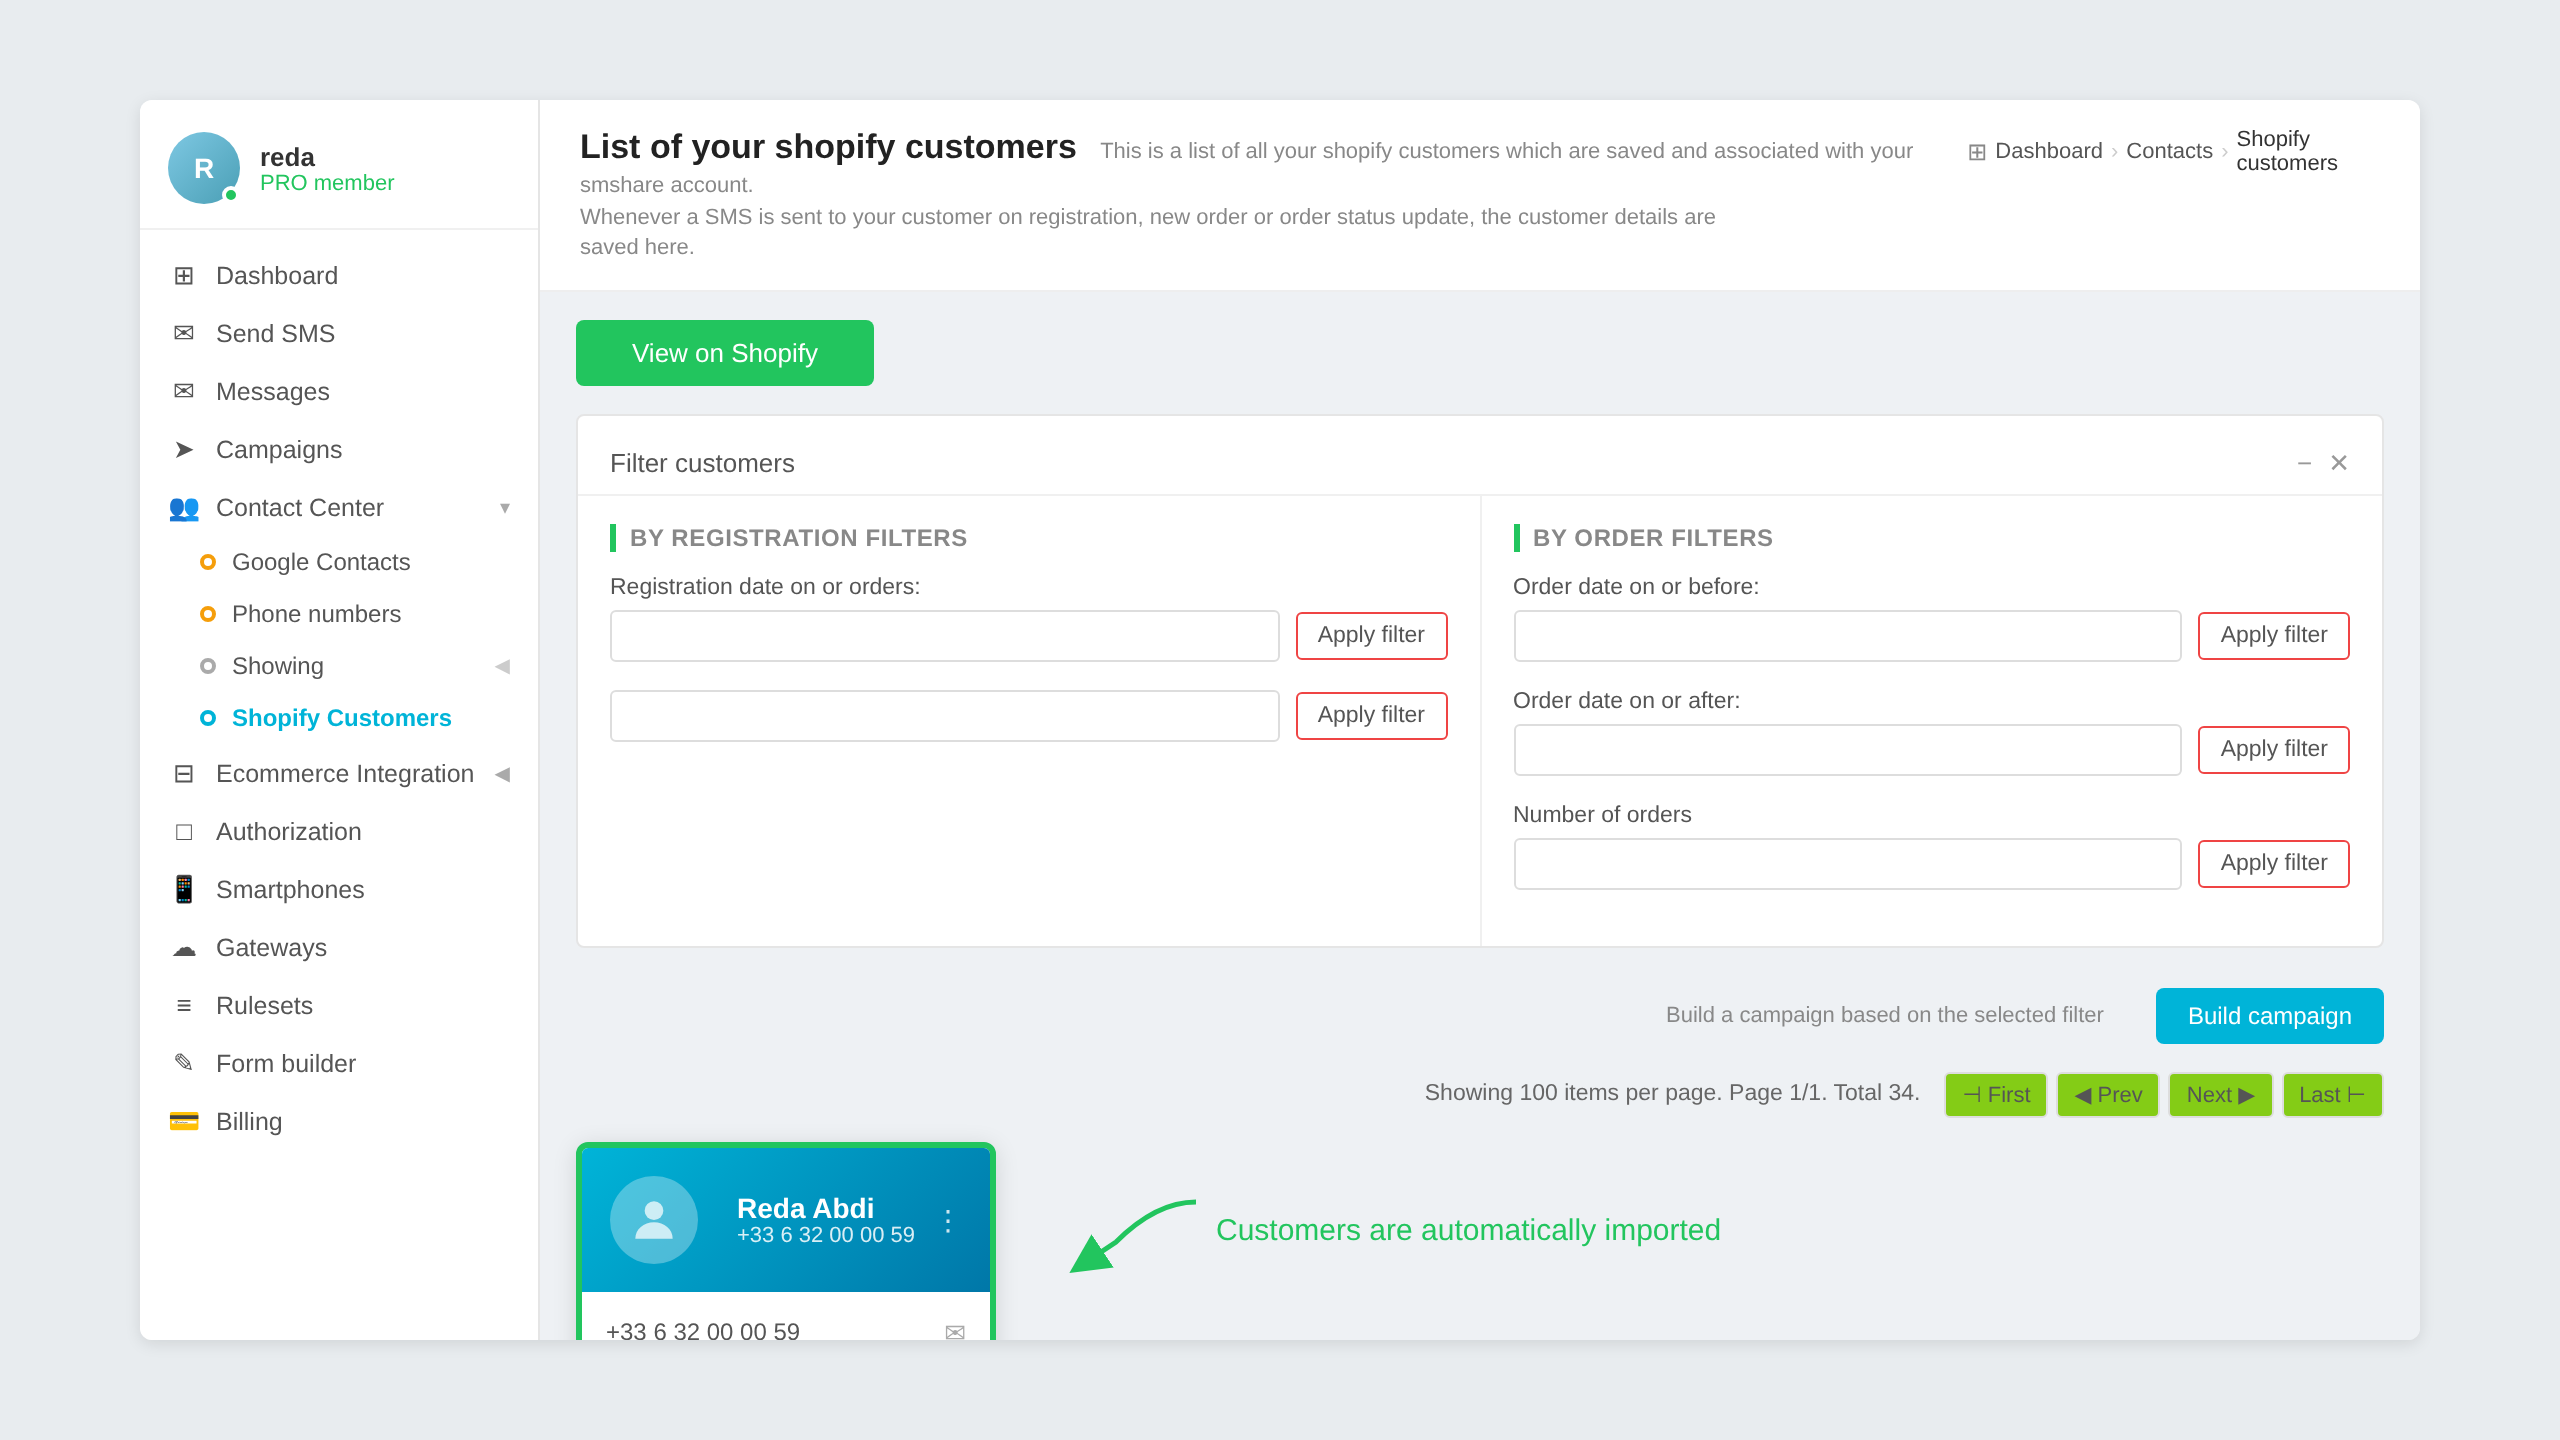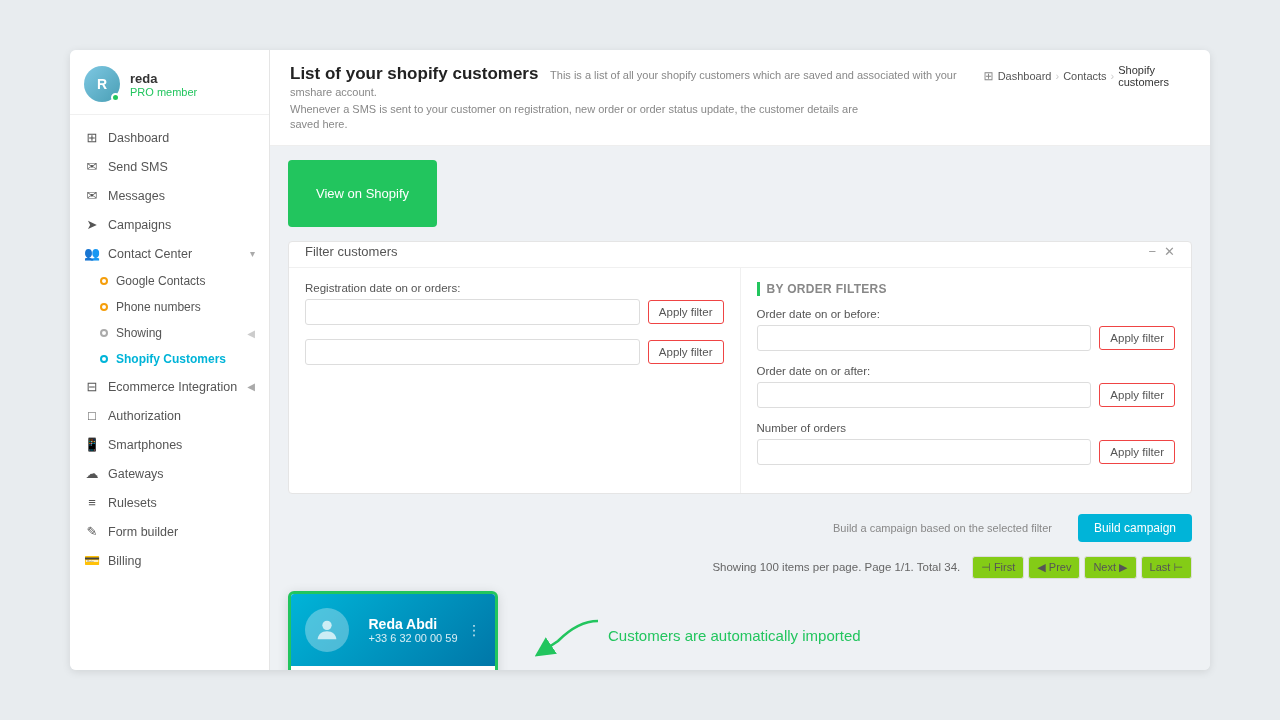--- a/index.html
+++ b/index.html
@@ -189,41 +189,41 @@
       overflow-y: auto;
       background: #eef1f4;
     }
 
     .view-shopify-btn {
       display: inline-block;
       background: #22c55e;
       color: #fff;
       border: none;
       border-radius: 4px;
-      padding: 26px 28px;
+      padding: 9px 28px;
       font-size: 13px;
       font-weight: 500;
       cursor: pointer;
       margin-bottom: 14px;
     }
 
     
     .filter-panel {
       background: #fff;
       border-radius: 4px;
       border: 1px solid #e5e5e5;
       padding: 0;
       margin-bottom: 14px;
       position: relative;
     }
 
     .filter-panel-header {
       display: flex;
       justify-content: space-between;
-      padding: 2px 16px 8px;
+      padding: 16px 16px 8px;
       border-bottom: 1px solid #f0f0f0;
     }
 
     .filter-panel-title {
       font-size: 13px;
       color: #555;
       font-weight: 500;
     }
 
     .filter-panel-actions {
@@ -557,20 +557,21 @@
           <div class="filter-panel-header">
             <span class="filter-panel-title">Filter customers</span>
             <div class="filter-panel-actions">
               <span>−</span>
               <span>✕</span>
             </div>
           </div>
           <div class="filter-columns">
 
             <div class="filter-col">
+              <div class="filter-col-title">By registration filters</div>
               <div class="filter-field">
                 <label>Registration date on or orders:</label>
                 <div class="filter-row">
                   <input class="filter-input" type="text" style="">
                   <button class="apply-btn">Apply filter</button>
                 </div>
               </div>
               <div class="filter-field">
                 <div class="filter-row">
                   <input class="filter-input" type="text" style="">

